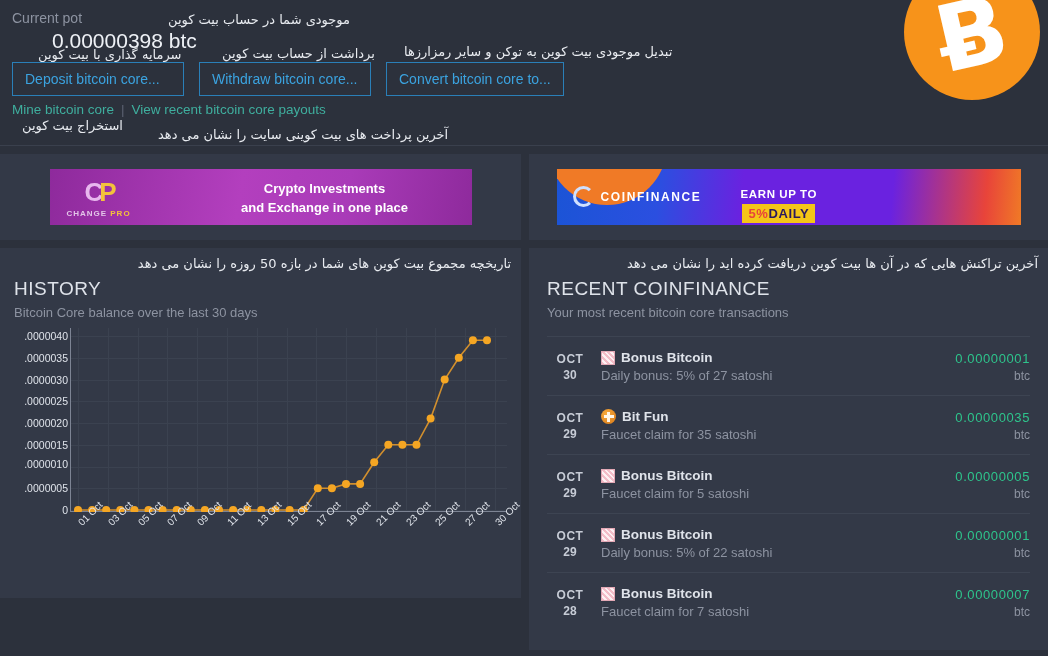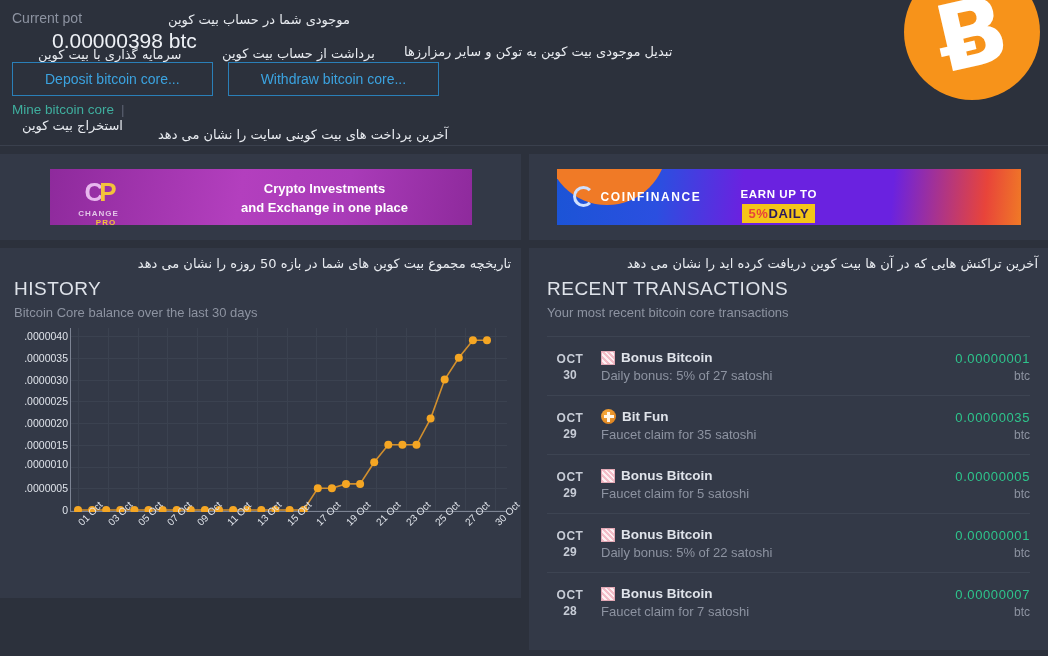--- a/index.html
+++ b/index.html
@@ -32,21 +32,21 @@
   .fa-pot { position: absolute; left: 168px; top: 12px; }
   .fa-deposit { position: absolute; left: 38px; top: 47px; }
   .fa-withdraw { position: absolute; left: 222px; top: 46px; }
   .fa-convert { position: absolute; left: 404px; top: 44px; }
   .fa-links-1 { position: absolute; left: 158px; top: 127px; }
   .fa-links-2 { position: absolute; left: 22px; top: 118px; }
 
   .actions { position: absolute; left: 12px; top: 62px; display: flex; gap: 15px; }
   .btn {
     border: 1px solid #2a7fb8; background: transparent; color: #3ba3e0;
-    font-size: 14px; padding: 8px 32px; min-width: 172px; text-align: left;
+    font-size: 14px; padding: 8px 12px; min-width: 172px; text-align: left;
     cursor: pointer; white-space: nowrap;
   }
   .links { position: absolute; left: 12px; top: 102px; display: flex; align-items: center; gap: 7px; }
   .links a { color: #3fae9e; font-size: 13.5px; text-decoration: none; cursor: pointer; }
   .links .sep { color: #5c6272; font-size: 13.5px; }
   .hdr-rule { position: absolute; left: 0; right: 0; bottom: 0; height: 1px; background: #3a404d; }
   .panel { background: #333947; }
   .panel-ad { height: 86px; display: flex; align-items: center; justify-content: center; }
   .ad-left  { width: 521px; margin-left: 0; }
   .ad-right { width: 519px; }
@@ -55,21 +55,21 @@
   .banner { height: 56px; overflow: hidden; position: relative;
             display: flex; align-items: center; }
   .banner-1 { width: 422px; background: linear-gradient(100deg,#8e2a9c 0%,#b33fbe 45%,#a93bb8 70%,#8e2a9c 100%); }
   .banner-1 .logo {
     position: absolute; left: 14px; top: 8px; width: 70px; text-align: center;
   }
   .banner-1 .logo .mark { font-size: 26px; font-weight: bold; color: #f3c23b; letter-spacing: -4px; }
   .banner-1 .logo .mark i { color: #e8b7ee; font-style: normal; }
   .banner-1 .logo .nm { font-size: 8px; letter-spacing: 1px; margin-top: 1px; }
   .banner-1 .logo .nm b { color: #e2c5e8; font-weight: bold; }
-  .banner-1 .logo .nm u { color: #f3c23b; text-decoration: none; font-weight: bold; margin-left: 15px; }
+  .banner-1 .logo .nm u { color: #f3c23b; text-decoration: none; font-weight: bold; }
   .banner-1 .txt { position: absolute; left: 150px; top: 11px; color: #fff;
                    font-size: 13px; font-weight: bold; line-height: 1.45; text-align: center; width: 250px; }
 
   .banner-2 { width: 464px; background: linear-gradient(95deg,#1b54d6 0%,#2b4fe0 22%,#6a22e0 40%,#6a22e0 72%,#e8443a 92%,#f07a26 100%); }
   .banner-2 .c-logo { position: absolute; left: 16px; top: 17px; display: flex; align-items: center; gap: 7px; }
   .banner-2 .c-mark { width: 21px; height: 21px; border-radius: 50%;
       border: 3px solid #cfe0ff; border-right-color: transparent; }
   .banner-2 .c-nm { color: #fff; font-size: 12px; font-weight: bold; letter-spacing: 1.6px; }
   .banner-2 .c-txt { position: absolute; left: 172px; top: 19px;
       display: flex; align-items: center; gap: 4px; color: #fff;
@@ -146,25 +146,27 @@
     <div class="pot-value">0.00000398 btc</div>
 
     <div class="fa fa-pot">موجودی شما در حساب بیت کوین</div>
     <div class="fa fa-deposit">سرمایه گذاری با بیت کوین</div>
     <div class="fa fa-withdraw">برداشت از حساب بیت کوین</div>
     <div class="fa fa-convert">تبدیل موجودی بیت کوین به توکن و سایر رمزارزها</div>
 
     <div class="actions">
       <button class="btn">Deposit bitcoin core...</button>
       <button class="btn">Withdraw bitcoin core...</button>
+      <button class="btn">Convert bitcoin core to...</button>
     </div>
 
     <div class="links">
       <a>Mine bitcoin core</a>
       <span class="sep">|</span>
+      <a>View recent bitcoin core payouts</a>
     </div>
 
     <div class="fa fa-links-1">آخرین پرداخت های بیت کوینی سایت را نشان می دهد</div>
     <div class="fa fa-links-2">استخراج بیت کوین</div>
 
     <div class="hdr-rule"></div>
   </div>
 
   <div class="ads-row">
     <div class="panel panel-ad ad-left">
@@ -300,21 +302,21 @@
             <div style="left: 333.643px; top: 2px;">23 Oct</div>
             <div style="left: 363.429px; top: 2px;">25 Oct</div>
             <div style="left: 393.214px; top: 2px;">27 Oct</div>
             <div style="left: 423px; top: 2px;">30 Oct</div>
           </div>
       </div>
     </div>
 
     <div class="panel tx">
       <div class="fa fa-title">آخرین تراکنش هایی که در آن ها بیت کوین دریافت کرده اید را نشان می دهد</div>
-      <h2>RECENT TRANSACTIONS</h2>
+      <h2>RECENT COINFINANCE</h2>
       <div class="sub">Your most recent bitcoin core transactions</div>
       <div class="tx-list" id="tx-list">
           <div class="tx-row">
             <div class="tx-date">
               <div class="m">OCT</div>
               <div class="d">30</div>
             </div>
             <div class="tx-mid">
               <div class="tx-name">
                 <span class="ic ic-bonus"></span>

